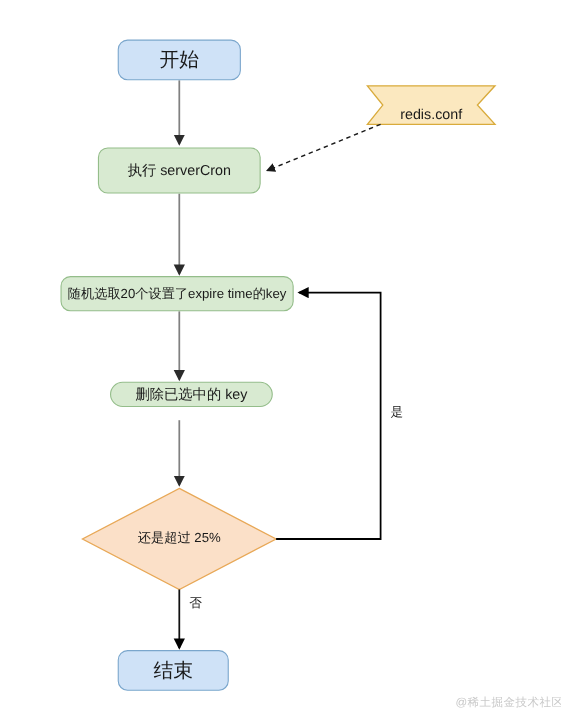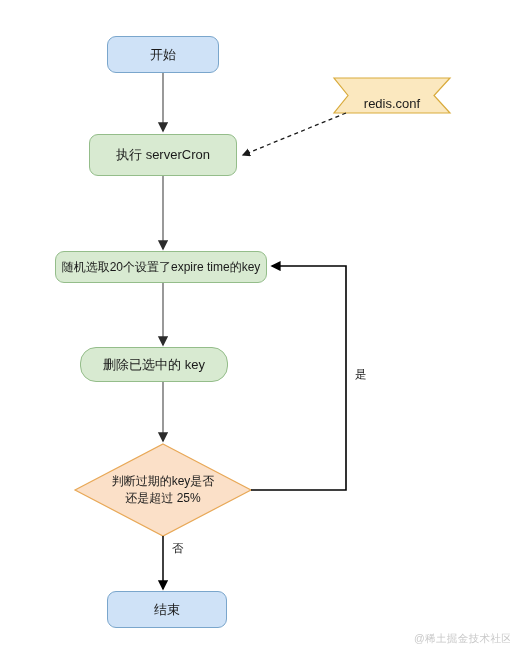--- a/index.html
+++ b/index.html
@@ -29,21 +29,21 @@
     justify-content: center;
     text-align: center;
     color: #1a1a1a;
     line-height: 1.35;
     white-space: pre;
   }
   .node-terminal {
     background: #cfe2f7;
     border: 1px solid #7aa6cc;
     border-radius: 9px;
-    font-size: 13px;
+    font-size: 18px;
     text-align: right;
   }
   .node-process {
     background: #d8ead1;
     border: 1px solid #94bd8a;
     border-radius: 9px;
     font-size: 13px;
     text-align: center;
   }
   .node-label-text {
@@ -122,30 +122,29 @@
 </div>
 
 <div class="node node-process" style="left:89px; top:134px; width:148px; height:42px;">
   <span class="node-label-text">执行 serverCron</span>
 </div>
 
 <div class="node node-process" style="left:55px; top:251px; width:212px; height:32px; font-size:12px;">
   <span class="node-label-text">随机选取20个设置了expire time的key</span>
 </div>
 
-<div class="node node-process" style="left:80px; top:347px; width:148px; height:35px;border-radius:16px;">
+<div class="node node-process" style="left:100px; top:347px; width:148px; height:23px;border-radius:16px;">
   <span class="node-label-text">删除已选中的 key</span>
 </div>
 
 <div class="node node-decision" style="left:83px; top:466px; width:160px; height:48px; flex-direction:column;">
-  <span class="node-label-text">判断过期的key是否</span>
   <span class="node-label-text">还是超过 25%</span>
 </div>
 
-<div class="node node-terminal" style="left:107px; top:591px; width:120px; height:37px;">
+<div class="node node-terminal" style="left:107px; top:591px; width:101px; height:37px;">
   <span class="node-label-text">结束</span>
 </div>
 
 <div class="edge-label" style="left:355px; top:367px;">是</div>
 
 <div class="edge-label" style="left:172px; top:541px;">否</div>
 
 <div class="watermark" style="left:414px; top:632px;">@稀土掘金技术社区</div>
 
 </body></html>

